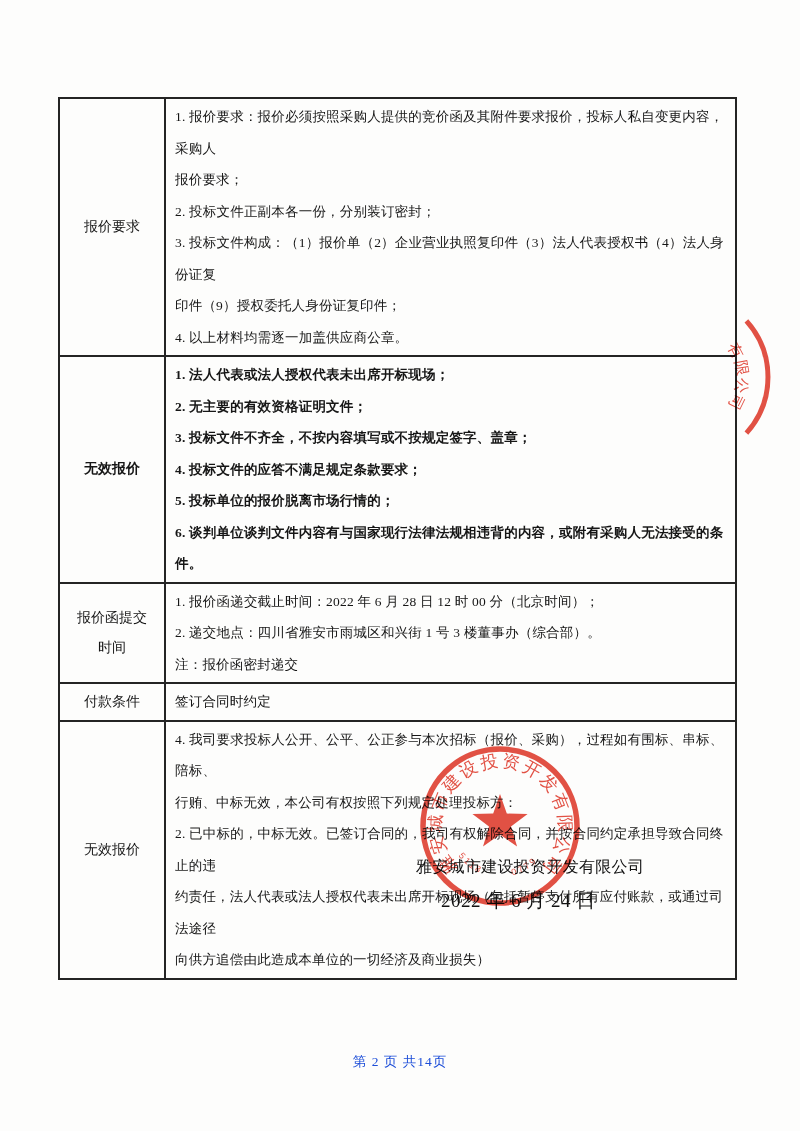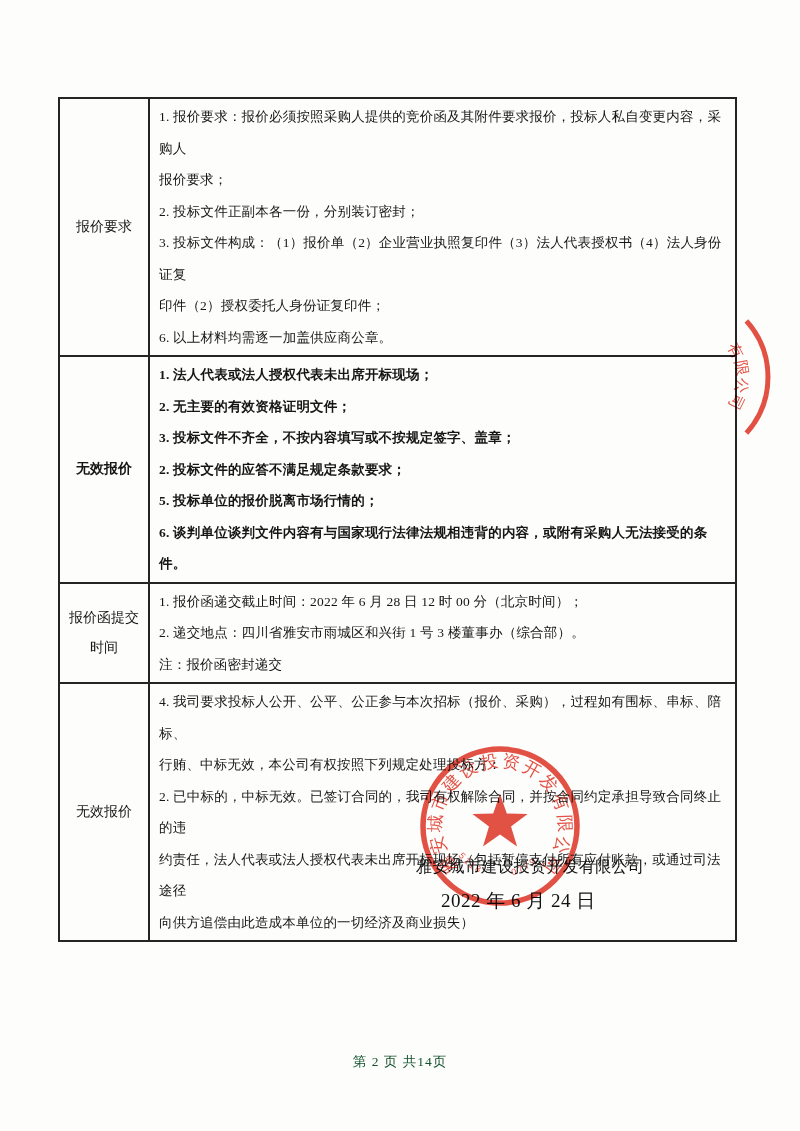--- a/index.html
+++ b/index.html
@@ -18,21 +18,21 @@
     left: 58px; top: 97px;
     width: 679px;
     border-collapse: collapse;
     table-layout: fixed;
   }
   .doc-table td {
     border: 2px solid #242424;
     vertical-align: middle;
   }
   td.label-cell {
-    width: 90px;
+    width: 106px;
     text-align: center;
     font-size: 14px;
     line-height: 30px;
     padding: 0 4px;
   }
   td.content-cell {
     padding: 2px 8px 2px 9px;
     font-size: 13.5px;
   }
   td.content-cell p {
@@ -61,21 +61,21 @@
     color: #111;
   }
   
   .page-footer {
     position: absolute;
     left: 0; top: 1053px;
     width: 100%;
     text-align: center;
     font-size: 13.5px;
     letter-spacing: 1px;
-    color: #14532d;
+    color: #1d4ed8;
   }
   
   .stamp {
     position: absolute;
     mix-blend-mode: multiply;
     opacity: 0.88;
     pointer-events: none;
   }
   .main-seal { left: 398px; top: 724px; }
   .edge-seal { left: 718px; top: 298px; }
@@ -87,46 +87,54 @@
   <tbody>
       <tr class="row-0">
         <td class="label-cell">
           <div>报价要求</div>
         </td>
         <td class="content-cell">
           <p>1. 报价要求：报价必须按照采购人提供的竞价函及其附件要求报价，投标人私自变更内容，采购人</p>
           <p>报价要求；</p>
           <p>2. 投标文件正副本各一份，分别装订密封；</p>
           <p>3. 投标文件构成：（1）报价单（2）企业营业执照复印件（3）法人代表授权书（4）法人身份证复</p>
-          <p>印件（2）授权委托人身份证复印件；</p>
-          <p>6. 以上材料均需逐一加盖供应商公章。</p>
+          <p>印件（9）授权委托人身份证复印件；</p>
+          <p>4. 以上材料均需逐一加盖供应商公章。</p>
         </td>
       </tr>
       <tr class="row-1">
         <td class="label-cell">
           <div>无效报价</div>
         </td>
         <td class="content-cell">
           <p>1. 法人代表或法人授权代表未出席开标现场；</p>
           <p>2. 无主要的有效资格证明文件；</p>
           <p>3. 投标文件不齐全，不按内容填写或不按规定签字、盖章；</p>
-          <p>2. 投标文件的应答不满足规定条款要求；</p>
+          <p>4. 投标文件的应答不满足规定条款要求；</p>
           <p>5. 投标单位的报价脱离市场行情的；</p>
           <p>6. 谈判单位谈判文件内容有与国家现行法律法规相违背的内容，或附有采购人无法接受的条件。</p>
         </td>
       </tr>
       <tr class="row-2">
         <td class="label-cell">
           <div>报价函提交</div>
           <div>时间</div>
         </td>
         <td class="content-cell">
           <p>1. 报价函递交截止时间：2022 年 6 月 28 日  12 时 00 分（北京时间）；</p>
           <p>2. 递交地点：四川省雅安市雨城区和兴街 1 号 3 楼董事办（综合部）。</p>
           <p>注：报价函密封递交</p>
+        </td>
+      </tr>
+      <tr class="row-3">
+        <td class="label-cell">
+          <div>付款条件</div>
+        </td>
+        <td class="content-cell">
+          <p>签订合同时约定</p>
         </td>
       </tr>
       <tr class="row-4">
         <td class="label-cell">
           <div>无效报价</div>
         </td>
         <td class="content-cell">
           <p>4. 我司要求投标人公开、公平、公正参与本次招标（报价、采购），过程如有围标、串标、陪标、</p>
           <p>行贿、中标无效，本公司有权按照下列规定处理投标方：</p>
           <p>2. 已中标的，中标无效。已签订合同的，我司有权解除合同，并按合同约定承担导致合同终止的违</p>

